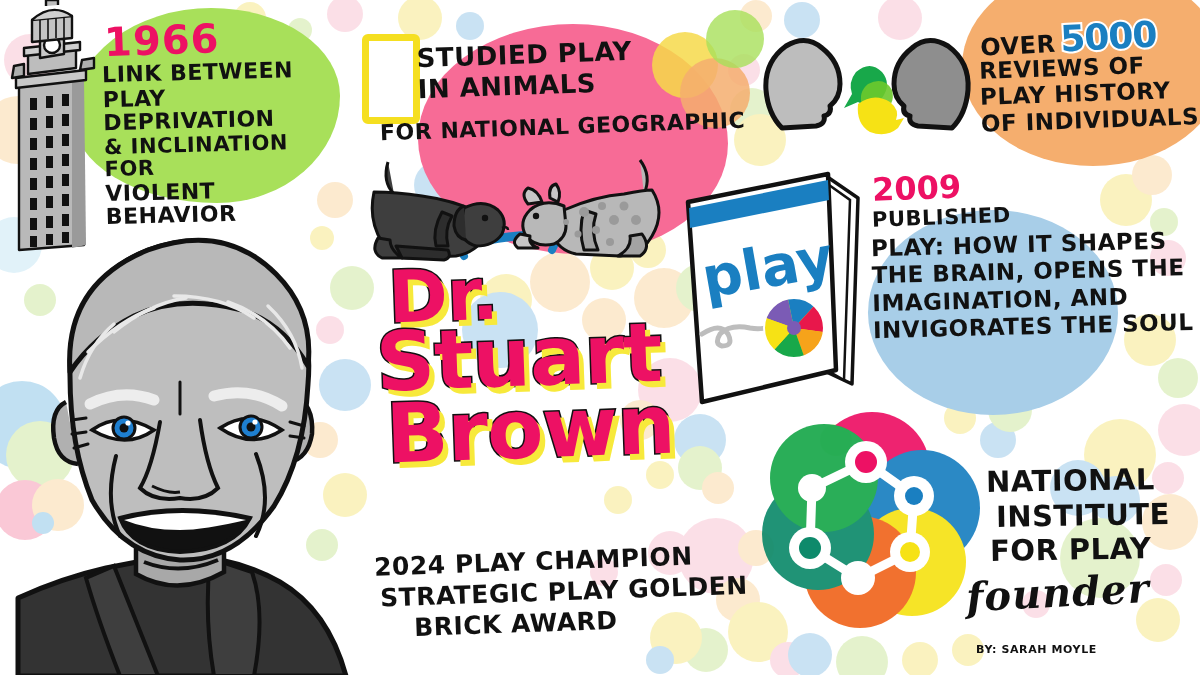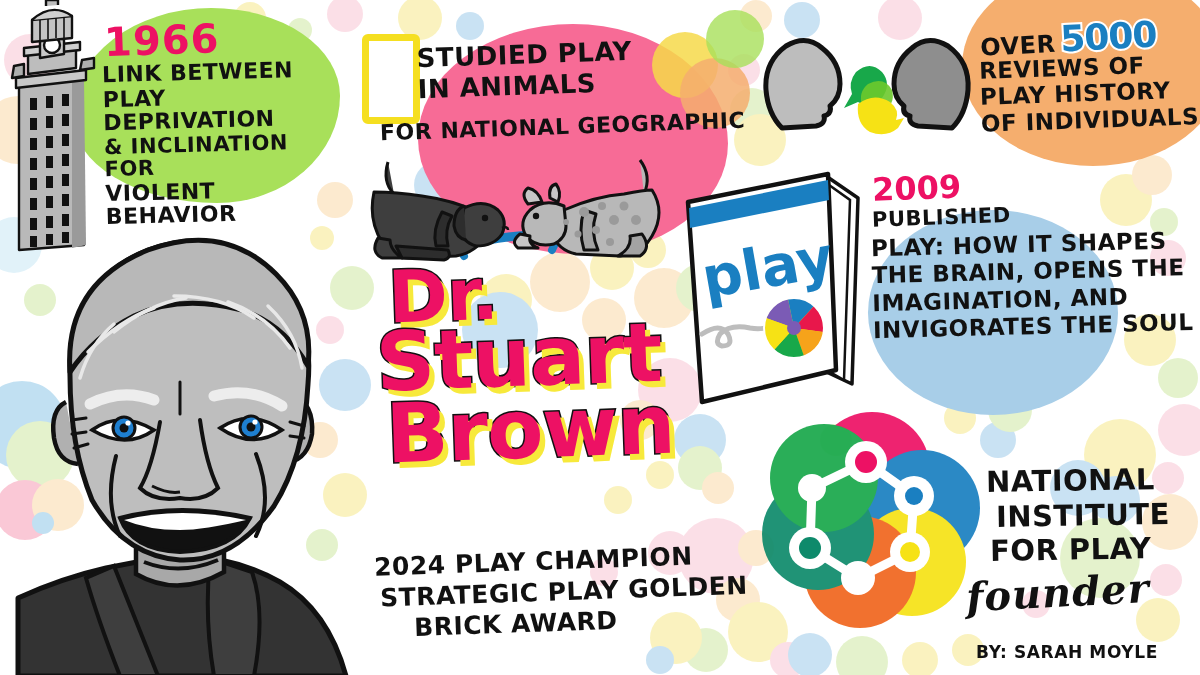--- a/index.html
+++ b/index.html
@@ -430,15 +430,15 @@
     </svg>
   </div>
 
   <div class="abs" style="left:986px;top:466px;width:230px;">
     <div class="hand" style="font-size:29px;transform:rotate(-1deg);">NATIONAL</div>
     <div class="hand" style="font-size:29px;margin-top:5px;margin-left:10px;transform:rotate(-1deg);">INSTITUTE</div>
     <div class="hand" style="font-size:29px;margin-top:5px;margin-left:4px;transform:rotate(-1deg);">FOR PLAY</div>
     <div class="script" style="font-size:40px;margin-top:2px;margin-left:-20px;transform:rotate(-3deg);letter-spacing:1px;">founder</div>
   </div>
 
-  <div class="abs hand" style="left:976px;top:644px;font-size:17px;letter-spacing:.6px;">BY: SARAH MOYLE</div>
+  <div class="abs hand" style="left:976px;top:644px;font-size:11px;letter-spacing:.6px;">BY: SARAH MOYLE</div>
 
 </div>
 
 </body></html>

